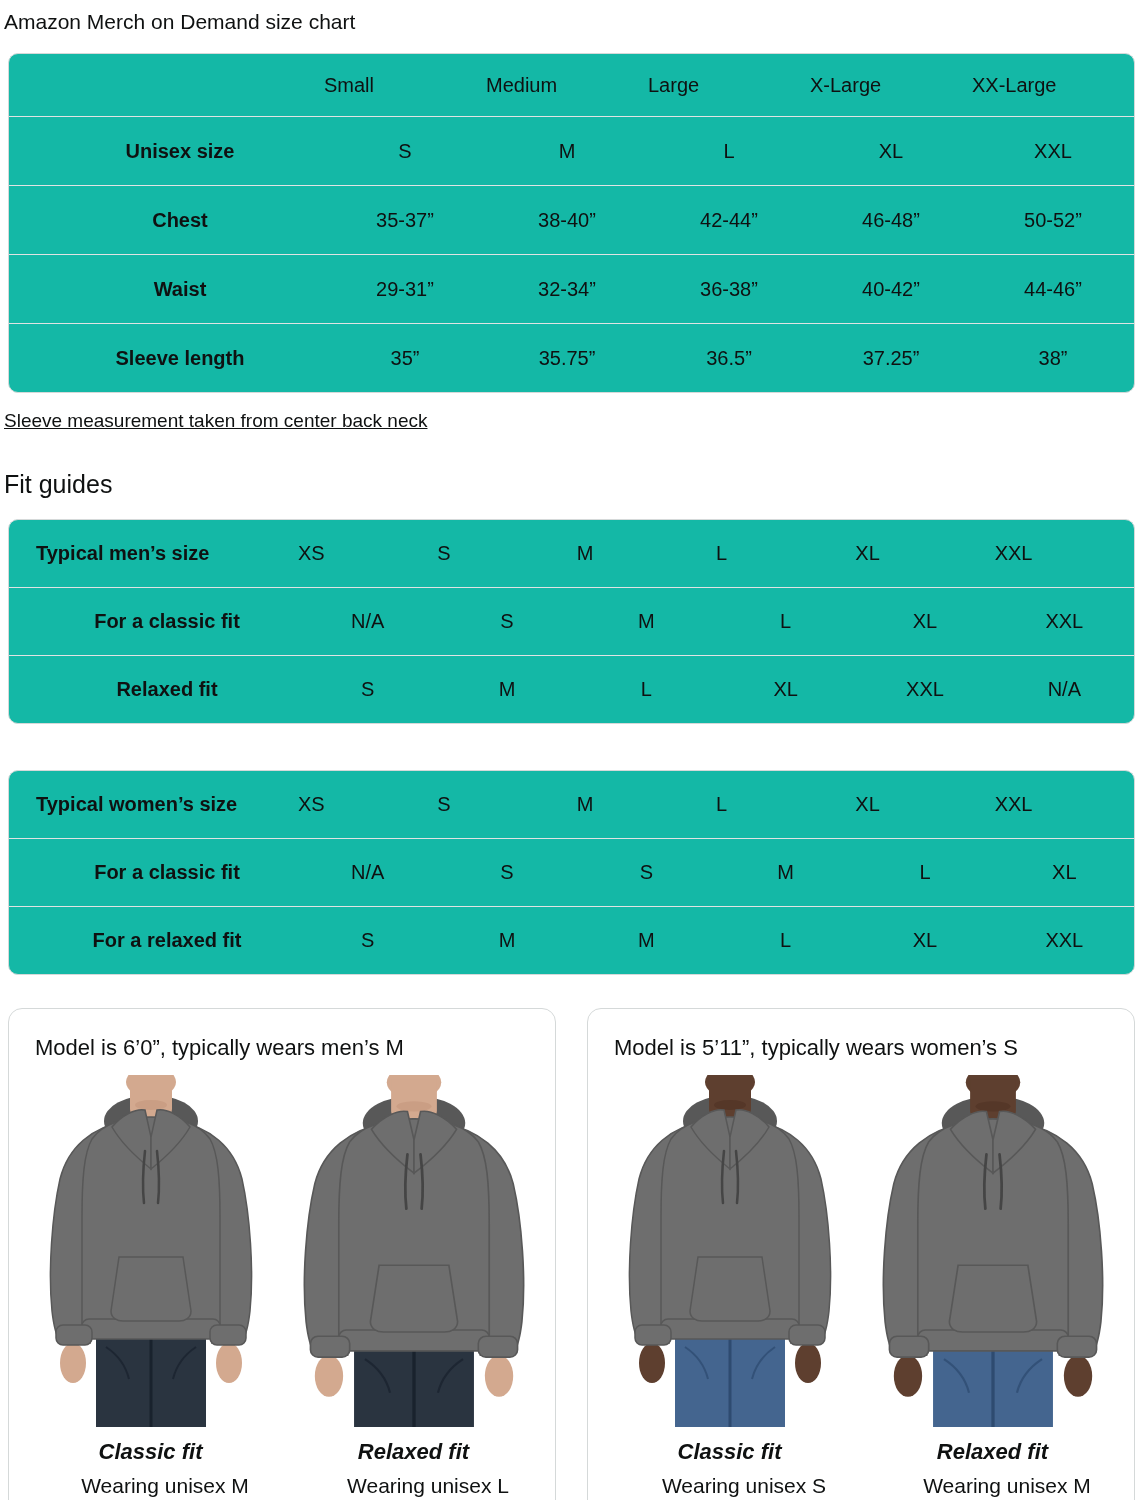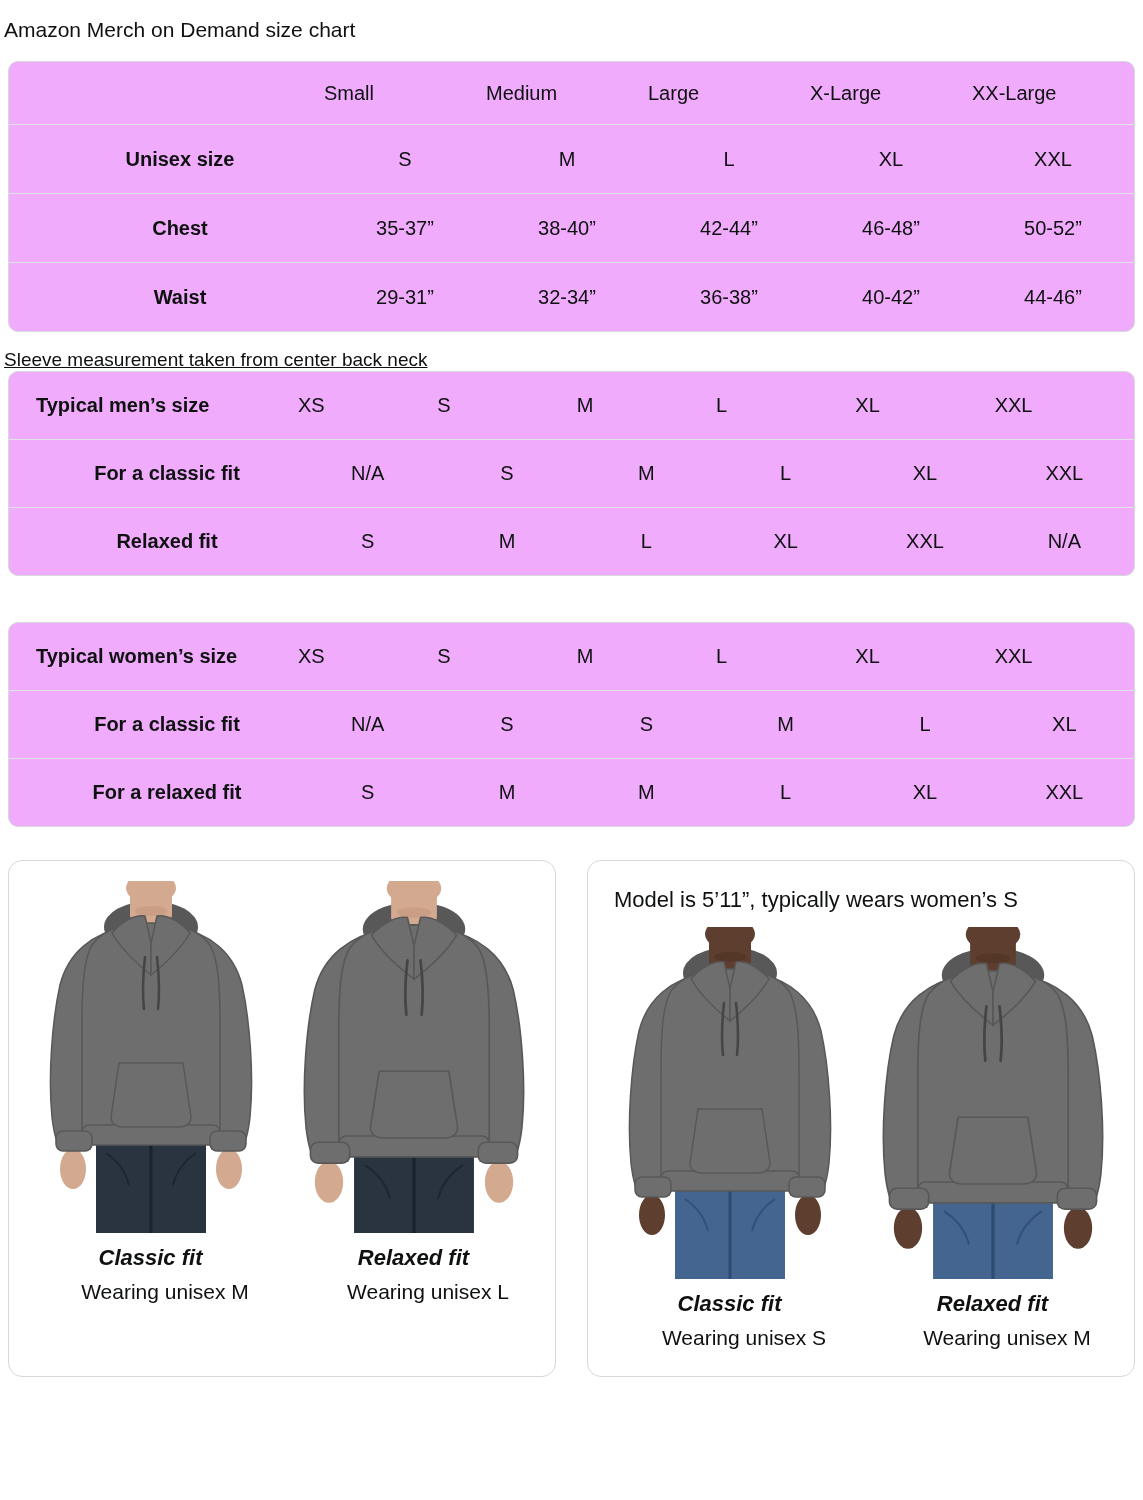--- a/index.html
+++ b/index.html
@@ -4,24 +4,24 @@
 <style>
   html,body{margin:0;padding:0;background:#fff;}
   body{
     width:1143px;
     font-family:"Liberation Sans","DejaVu Sans",sans-serif;
     color:var(--c-text,#0F1111);
     -webkit-font-smoothing:antialiased;
   }
   .wrap{padding:2px 8px 10px 8px;box-sizing:border-box;}
 
-  h1.title{font-size:21px;font-weight:400;margin:16px 0 19px -4px;color:var(--c-text);}
+  h1.title{font-size:21px;font-weight:400;margin:8px 0 19px -4px;color:var(--c-text);}
   h2.fit-heading{font-size:25px;font-weight:400;margin:38px 0 20px -4px;color:var(--c-text);}
 
-  .tbl{border:1px solid var(--c-border,#D5D9D9);border-radius:10px;overflow:hidden;background:#f0abfc;}
+  .tbl{border:1px solid var(--c-border,#D5D9D9);border-radius:10px;overflow:hidden;background:#14b8a6;}
   .row{display:grid;align-items:center;}
   .row + .row{border-top:1px solid var(--c-divider,#E0E3E3);text-align:center;}
   .tbl1 .row{grid-template-columns:315px repeat(5,1fr);min-height:68px;}
   .tbl1 .row.head{min-height:62px;}
   .fit-tbl .row{grid-template-columns:289px repeat(6,1fr);min-height:67px;}
   .cell{font-size:20px;line-height:1.25;}
   .cell.label{font-weight:700;padding-left:27px;}
   .cell.colhead{font-weight:400;}
 
   .footnote{font-size:19px;margin:17px 0 0 -4px;text-decoration:underline;}
@@ -72,24 +72,33 @@
         <span class="cell value">50-52”</span>
       </div>
       <div class="row">
         <span class="cell label">Waist</span>
         <span class="cell value">29-31”</span>
         <span class="cell value">32-34”</span>
         <span class="cell value">36-38”</span>
         <span class="cell value">40-42”</span>
         <span class="cell value">44-46”</span>
       </div>
+      <div class="row">
+        <span class="cell label">Sleeve length</span>
+        <span class="cell value">35”</span>
+        <span class="cell value">35.75”</span>
+        <span class="cell value">36.5”</span>
+        <span class="cell value">37.25”</span>
+        <span class="cell value">38”</span>
+      </div>
     </div>
 
   <p class="footnote">Sleeve measurement taken from center back neck</p>
 
+  <h2 class="fit-heading">Fit guides</h2>
 
   <div id="fitTables">
       <div class="tbl fit-tbl">
         <div class="row">
           <span class="cell label">Typical men’s size</span>
           <span class="cell value">XS</span>
           <span class="cell value">S</span>
           <span class="cell value">M</span>
           <span class="cell value">L</span>
           <span class="cell value">XL</span>
@@ -140,20 +149,21 @@
           <span class="cell value">M</span>
           <span class="cell value">L</span>
           <span class="cell value">XL</span>
           <span class="cell value">XXL</span>
         </div>
       </div>
     </div>
 
   <div class="cards" id="cards">
       <div class="card">
+        <div class="card-heading">Model is 6’0”, typically wears men’s M</div>
         <div class="figs">
           <div class="fig">
             <div>
               <svg viewBox="0 0 250 352" width="250" height="352" xmlns="http://www.w3.org/2000/svg">
                 <g transform="">
                   <ellipse cx="125" cy="46" rx="47" ry="26" fill="#585858"></ellipse>
                   <ellipse cx="125" cy="7" rx="25" ry="16" fill="#D3A98F"></ellipse>
                   <path d="M104,4 L146,4 L146,34 C146,52 104,52 104,34 Z" fill="#D3A98F"></path>
                   <ellipse cx="125" cy="30" rx="16" ry="5" fill="#B98A6F" opacity="0.35"></ellipse>
                   <rect x="70" y="250" width="110" height="102" fill="#2A3440"></rect>

